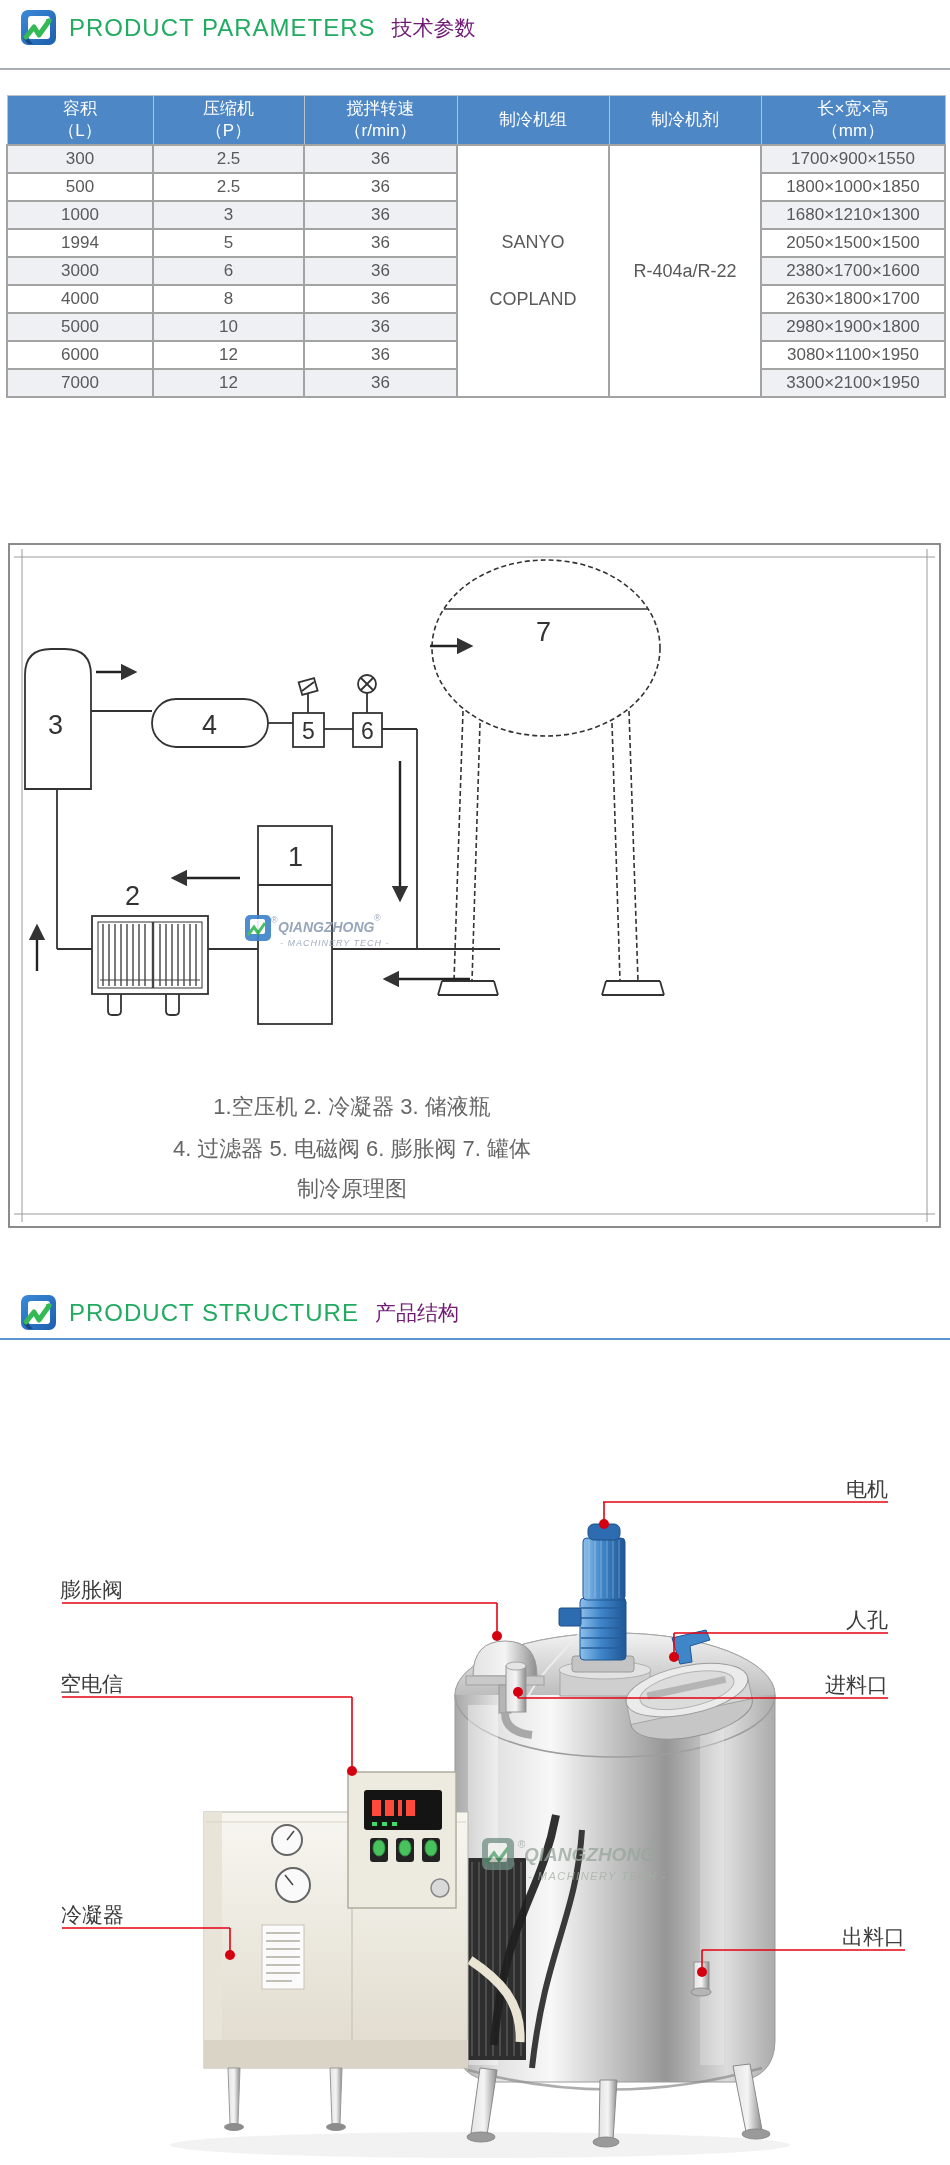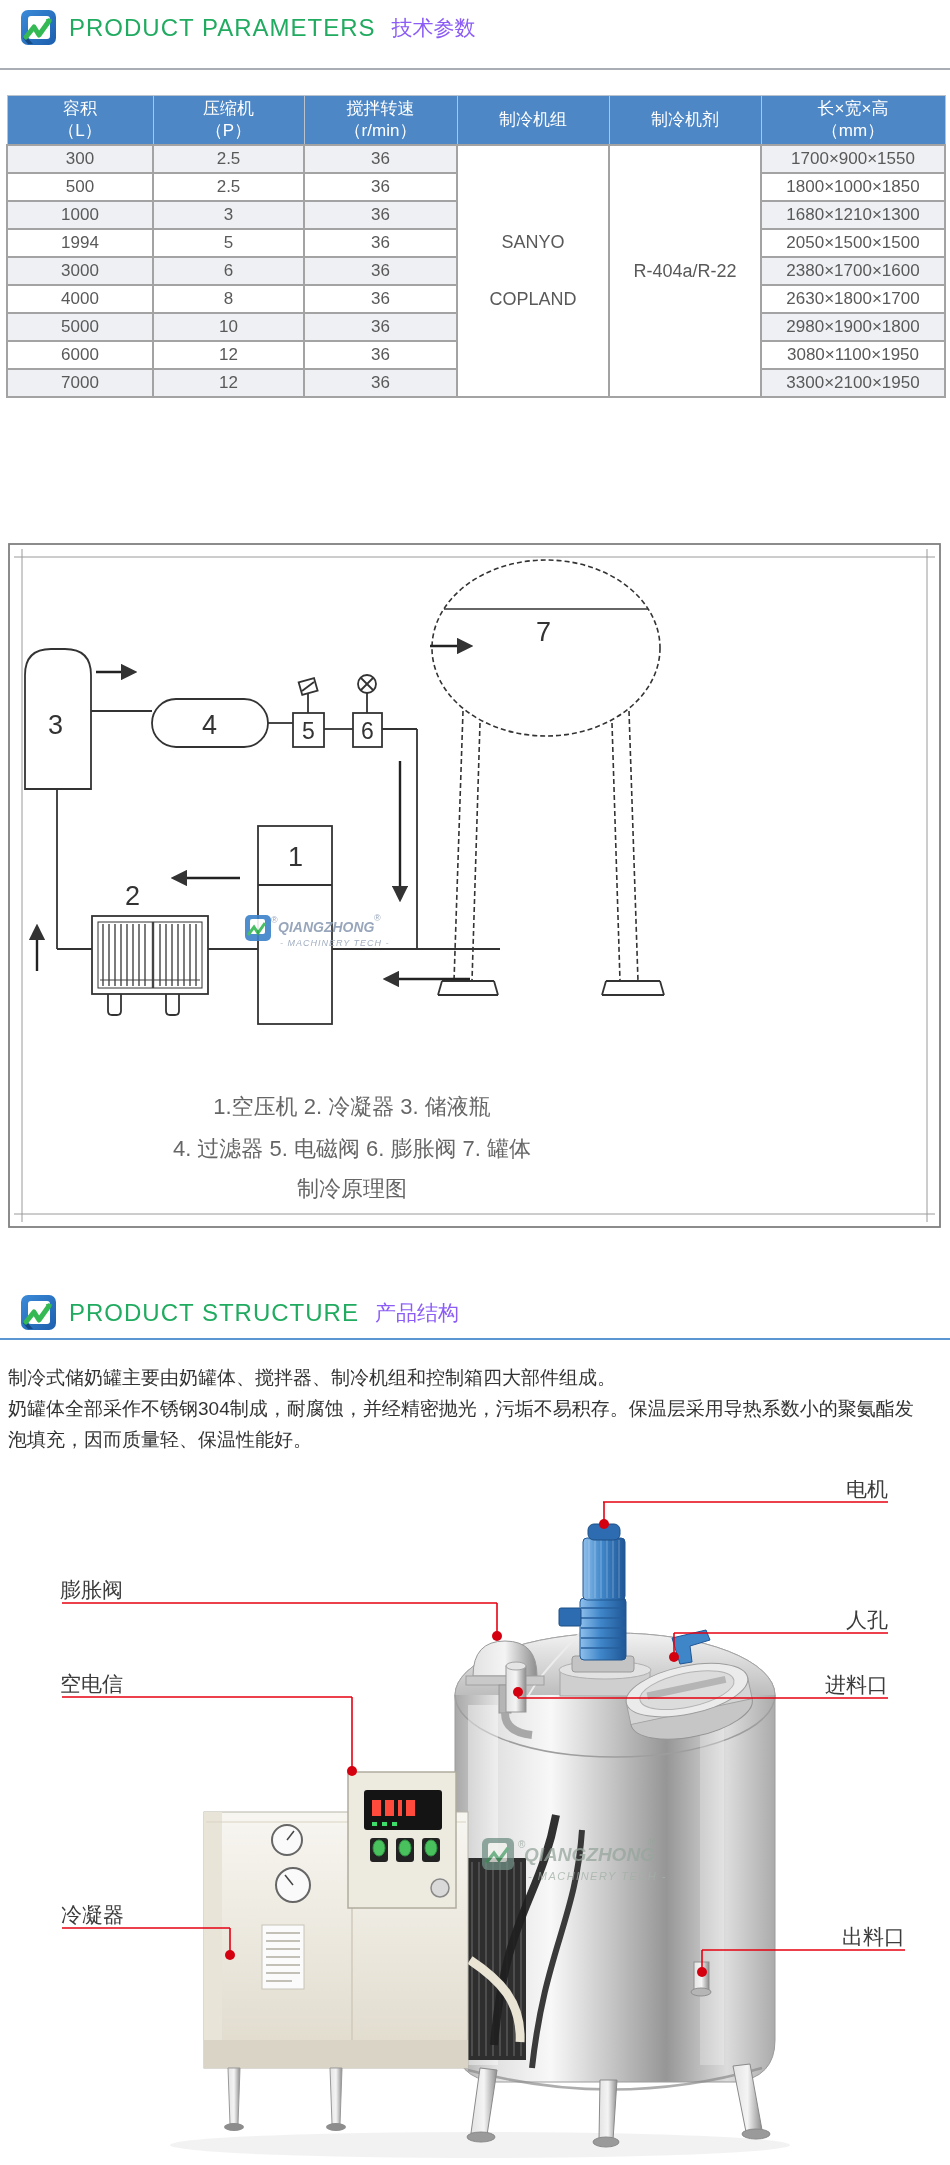--- a/index.html
+++ b/index.html
@@ -2,21 +2,21 @@
 <html><head>
 <meta charset="utf-8">
 <style>
   html,body{margin:0;padding:0;background:#fff;}
   .page{position:relative;width:950px;height:2165px;background:#fff;overflow:hidden;
         font-family:"Liberation Sans","DejaVu Sans",sans-serif;}
   
   .sec-header{position:absolute;left:19px;display:flex;align-items:center;height:44px;}
   .sec-header .logo{width:40px;height:40px;margin-right:10px;flex:0 0 auto;}
   .title-en{font-size:24px;color:#21ab60;letter-spacing:1px;white-space:nowrap;}
-  .title-cn{font-size:21px;color:#8b5cf6;margin-left:16px;white-space:nowrap;}
+  .title-cn{font-size:21px;color:#701a75;margin-left:16px;white-space:nowrap;}
   .divider1{position:absolute;left:0;top:68px;width:950px;height:2px;background:#a9aeb4;}
   .divider2{position:absolute;left:0;top:1338px;width:950px;height:2px;background:#5a96d2;}
   
   .spec-table{position:absolute;left:6px;top:95px;width:938px;border-collapse:collapse;
               table-layout:fixed;font-size:17px;color:#595959;}
   .spec-table th{background:#4e87c5;color:#fff;font-weight:normal;height:48px;
                  border:1px solid #b9c3cd;padding:0;vertical-align:middle;}
   .spec-table th .h2line{display:flex;flex-direction:column;justify-content:center;line-height:22px;}
   .spec-table td{border:2px solid #a3a3a3;text-align:center;height:26px;padding:0;}
   .spec-table tbody tr:nth-child(odd) td{background:#eef0f3;}
@@ -315,24 +315,20 @@
         <path d="M4,30 L9,36 L14,36 L7,28 Z" fill="#154a85"></path>
         <polyline points="7,29 15,19 20,27 30,13" fill="none" stroke="#35b954" stroke-width="5" stroke-linecap="round" stroke-linejoin="round"></polyline>
         <polygon points="27,11 33,11 29,18" fill="#35b954"></polygon>
       </svg>
     </span>
     <span class="title-en">PRODUCT STRUCTURE</span>
     <span class="title-cn">产品结构</span>
   </div>
   <div class="divider2"></div>
 
-  <div class="desc">
-    <p>制冷式储奶罐主要由奶罐体、搅拌器、制冷机组和控制箱四大部件组成。</p>
-    <p>奶罐体全部采作不锈钢304制成，耐腐蚀，并经精密抛光，污垢不易积存。保温层采用导热系数小的聚氨酯发泡填充，因而质量轻、保温性能好。</p>
-  </div>
 
   <div class="photo">
     <svg viewBox="0 0 950 685" width="950" height="685">
       <defs>
         <linearGradient id="gMetal" x1="0" y1="0" x2="1" y2="0">
           <stop offset="0" stop-color="#a8a8a8"></stop>
             <stop offset="0.13" stop-color="#e2e2e2"></stop>
           <stop offset="0.3" stop-color="#f8f8f8"></stop>
             <stop offset="0.5" stop-color="#c2c2c2"></stop>
           <stop offset="0.66" stop-color="#969696"></stop>

